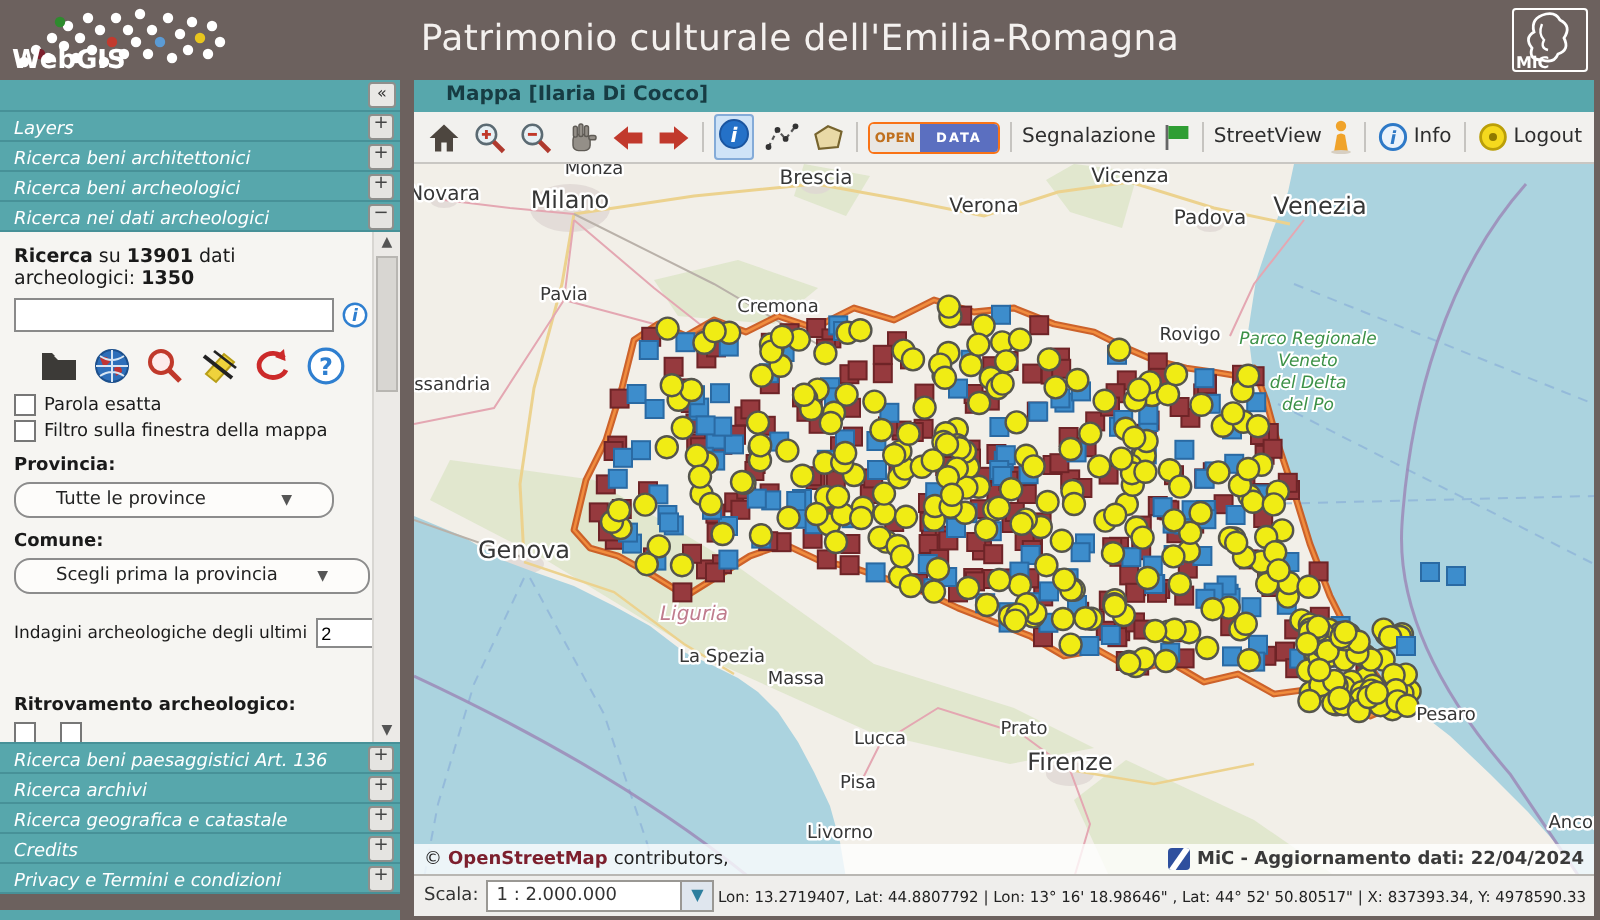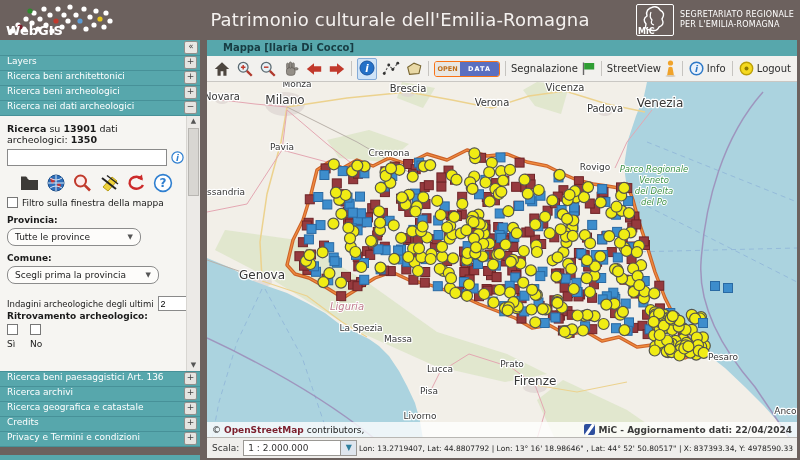--- a/index.html
+++ b/index.html
@@ -11,33 +11,33 @@
   .logo-text{position:absolute;left:6px;bottom:2px;color:#fff;font-weight:bold;font-size:13px;}
   .app-title{position:absolute;left:0;right:0;top:9px;text-align:center;color:#f4f1ef;font-size:18px;letter-spacing:.2px;}
   .mic{position:absolute;right:6px;top:4px;display:flex;align-items:center;gap:6px;}
   .mic-box{width:36px;height:30px;border:1.5px solid #fff;border-radius:2px;position:relative;}
   .mic-box span{position:absolute;left:1px;bottom:-1px;color:#fff;font-size:8px;font-weight:bold;}
   .mic-text{color:#fff;font-size:8px;line-height:10px;letter-spacing:.2px;}
   
   .sidebar{position:absolute;left:0;top:40px;width:200px;height:420px;display:flex;flex-direction:column;background:#6c615e;}
   .collapse-bar{height:15px;background:#57a7ac;border-bottom:1px solid #479198;position:relative;flex:0 0 auto;}
   .collapse-btn{position:absolute;right:2px;top:1px;width:12px;height:11px;background:#e9e8e5;border:1px solid #8f8f8c;border-radius:2px;font-size:8px;line-height:10px;text-align:center;color:#333;}
-  .acc{height:14px;background:#57a7ac;display:flex;align-items:flex-start;padding:0 3px 0 7px;color:#fff;font-size:9px;border-bottom:1px solid #479198;flex:0 0 auto;white-space:nowrap;}
+  .acc{height:14px;background:#57a7ac;display:flex;align-items:flex-end;padding:0 3px 0 7px;color:#fff;font-size:9px;border-bottom:1px solid #479198;flex:0 0 auto;white-space:nowrap;font-style:italic;}
   .accbtn{margin-left:auto;width:11px;height:11px;background:#e5e4e1;border:1px solid #8f8f8c;border-radius:2px;font-size:9px;line-height:9px;text-align:center;color:#444;flex:0 0 auto;}
   .panel-body{flex:1 1 auto;background:#f6f5f2;position:relative;overflow:hidden;border-bottom:1px solid #479198;}
   .panel-inner{position:absolute;left:0;top:0;right:13px;bottom:0;padding:5px 3px 0 7px;font-size:9px;color:#1a1a1a;}
   .summary{margin:2px 12px 4px 0;font-size:9.5px;}
   .summary b{font-weight:bold;}
   .search-row{display:flex;align-items:center;gap:4px;}
   .search-input{flex:1 1 auto;height:15px;border:1px solid #8a8a8a;background:#fff;font-size:10px;padding:0 2px;min-width:0;}
   .tools{display:flex;align-items:center;gap:6px;margin:7px 0 4px 12px;}
   .cbrow{display:flex;align-items:center;gap:4px;margin:2px 0;}
   .cb{width:9px;height:9px;border:1px solid #777;background:#fff;flex:0 0 auto;}
   .flabel{font-weight:bold;margin-top:7px;}
-  .sel{display:flex;align-items:center;height:16px;border:1px solid #8c8c8c;border-radius:8px;background:#fdfcfa;padding:0 7px;width:118px;font-size:9px;color:#222;margin-top:3px;}
+  .sel{display:flex;align-items:center;height:16px;border:1px solid #8c8c8c;border-radius:8px;background:#fdfcfa;padding:0 20px;width:118px;font-size:9px;color:#222;margin-top:3px;}
   .sel .car{margin-left:auto;font-size:7px;color:#555;}
   .sel.wide{width:136px;}
   .indagini{display:flex;align-items:center;gap:4px;margin-top:12px;font-size:8.5px;white-space:nowrap;}
   .mini-input{width:24px;height:13px;border:1px solid #8a8a8a;font-size:9px;padding:0 2px;}
   .ynrow{display:flex;align-items:center;gap:12px;margin-top:3px;}
   .ynrow .opt{display:flex;gap:4px;flex-direction:column;}
   .vscroll{position:absolute;right:0;top:0;bottom:0;width:13px;background:#eceae7;border-left:1px solid #d8d6d2;}
   .vs-up,.vs-dn{position:absolute;left:0;right:0;height:11px;font-size:7px;line-height:11px;text-align:center;color:#555;}
   .vs-up{top:0;} .vs-dn{bottom:0;}
   .vs-thumb{position:absolute;top:12px;left:1px;right:1px;height:66px;background:#d8d6d2;border:1px solid #b8b6b2;}
@@ -108,24 +108,20 @@
     </svg>
   <div class="logo-text">WebGIS</div>
   <div class="app-title">Patrimonio culturale dell'Emilia-Romagna</div>
   <div class="mic">
     <div class="mic-box">
       <svg width="34" height="28" viewBox="0 0 34 28">
         <path d="M16,2 Q8,4 10,11 Q5,14 9,19 Q7,25 14,25 Q20,27 22,22 Q28,20 25,14 Q29,8 23,5 Q21,1 16,2 Z" fill="none" stroke="#fff" stroke-width="1.4"></path>
         <path d="M14,7 Q12,12 15,15 Q13,19 17,20" fill="none" stroke="#fff" stroke-width="1.2"></path>
       </svg>
       <span>MiC</span>
-    </div>
-    <div class="mic-text">
-      <div>SEGRETARIATO REGIONALE</div>
-      <div>PER L'EMILIA-ROMAGNA</div>
     </div>
   </div>
 </div>
 
 <div class="sidebar">
   <div class="collapse-bar">
     <div class="collapse-btn">«</div>
   </div>
 
   <div class="acc">
@@ -185,20 +181,24 @@
           <path d="M16,6 A7,6 0 1 0 17,12" fill="none" stroke="#cc2a2a" stroke-width="2.4"></path>
           <path d="M16,1.5 L16.8,7.5 L11.5,5.5 Z" fill="#cc2a2a"></path>
         </svg>
         <svg width="20" height="20" viewBox="0 0 20 20">
           <circle cx="10" cy="10" r="8.4" fill="#fff" stroke="#2f7fd0" stroke-width="1.6"></circle>
           <text x="10" y="14.4" font-size="12" fill="#2f7fd0" text-anchor="middle" font-weight="bold">?</text>
         </svg>
       </div>
       <div class="cbrow">
         <span class="cb"></span>
+        <span>Parola esatta</span>
+      </div>
+      <div class="cbrow">
+        <span class="cb"></span>
         <span>Filtro sulla finestra della mappa</span>
       </div>
 
       <div class="flabel">Provincia:</div>
       <div class="sel">
         <span>Tutte le province</span>
         <span class="car">▼</span>
       </div>
 
       <div class="flabel">Comune:</div>
@@ -206,21 +206,21 @@
         <span>Scegli prima la provincia</span>
         <span class="car">▼</span>
       </div>
 
       <div class="indagini">
         <span>Indagini archeologiche degli ultimi</span>
         <input class="mini-input" value="2" style="">
         <span>anni</span>
       </div>
 
-      <div class="flabel" style="margin-top:0">Ritrovamento archeologico:</div>
+      <div class="flabel" style="margin-top:24px">Ritrovamento archeologico:</div>
       <div class="ynrow">
         <span class="opt">
           <span class="cb"></span>
           <span>Sì</span>
         </span>
         <span class="opt">
           <span class="cb"></span>
           <span>No</span>
         </span>
       </div>

